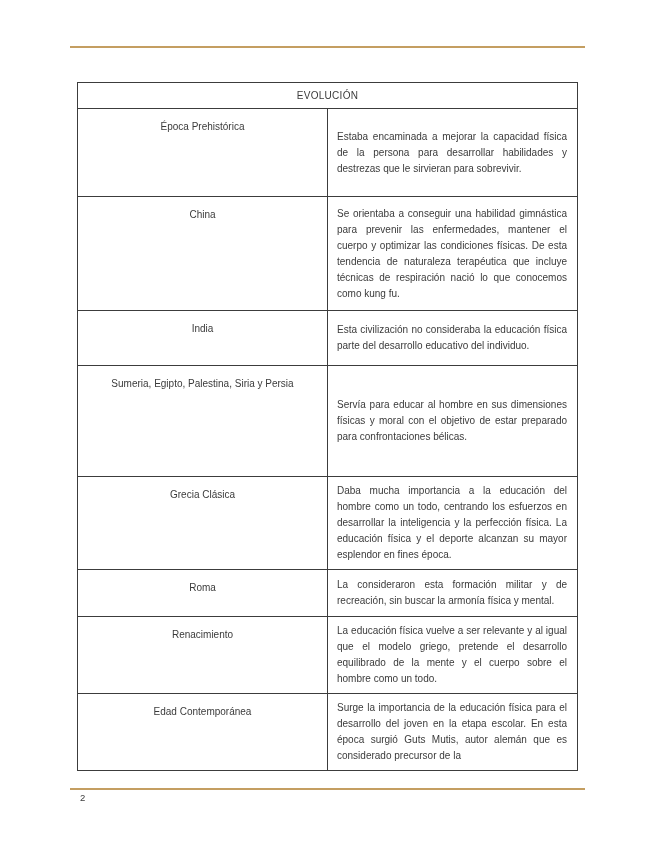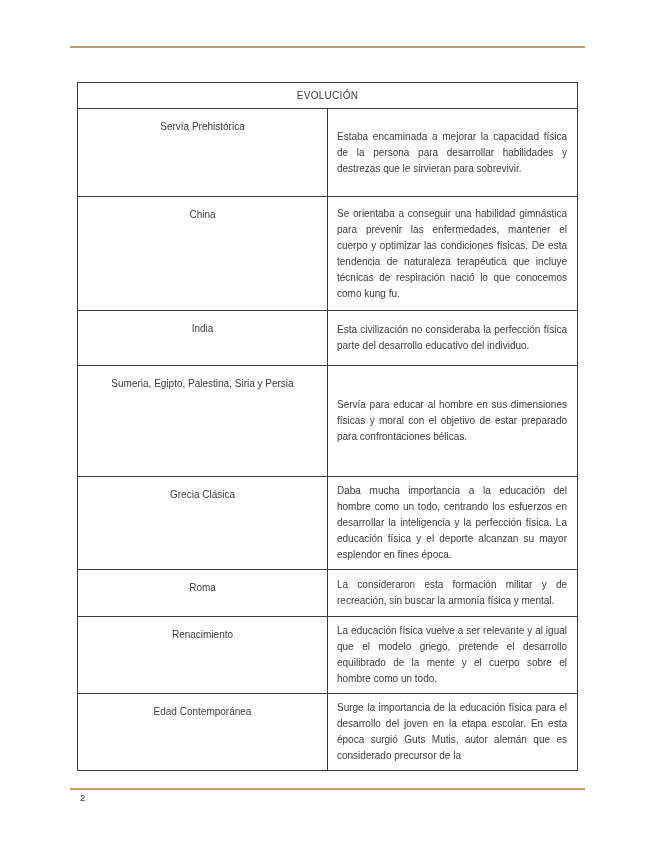--- a/index.html
+++ b/index.html
@@ -82,30 +82,30 @@
 <div class="rule rule-top"></div>
 
 <table class="evolution-table">
   <thead>
     <tr>
       <th class="title-cell" colspan="2">EVOLUCIÓN</th>
     </tr>
   </thead>
   <tbody id="rows">
       <tr>
-        <td class="era-cell">Servía Prehistórica</td>
+        <td class="era-cell">Época Prehistórica</td>
         <td class="desc-cell">Estaba encaminada a mejorar la capacidad física de la persona para desarrollar habilidades y destrezas que le sirvieran para sobrevivir.</td>
       </tr>
       <tr>
         <td class="era-cell">China</td>
         <td class="desc-cell">Se orientaba a conseguir una habilidad gimnástica para prevenir las enfermedades, mantener el cuerpo y optimizar las condiciones físicas. De esta tendencia de naturaleza terapéutica que incluye técnicas de respiración nació lo que conocemos como kung fu.</td>
       </tr>
       <tr>
         <td class="era-cell">India</td>
-        <td class="desc-cell">Esta civilización no consideraba la perfección física parte del desarrollo educativo del individuo.</td>
+        <td class="desc-cell">Esta civilización no consideraba la educación física parte del desarrollo educativo del individuo.</td>
       </tr>
       <tr>
         <td class="era-cell">Sumeria, Egipto, Palestina, Siria y Persia</td>
         <td class="desc-cell">Servía para educar al hombre en sus dimensiones físicas y moral con el objetivo de estar preparado para confrontaciones bélicas.</td>
       </tr>
       <tr>
         <td class="era-cell">Grecia Clásica</td>
         <td class="desc-cell">Daba mucha importancia a la educación del hombre como un todo, centrando los esfuerzos en desarrollar la inteligencia y la perfección física. La educación física y el deporte alcanzan su mayor esplendor en fines época.</td>
       </tr>
       <tr>

